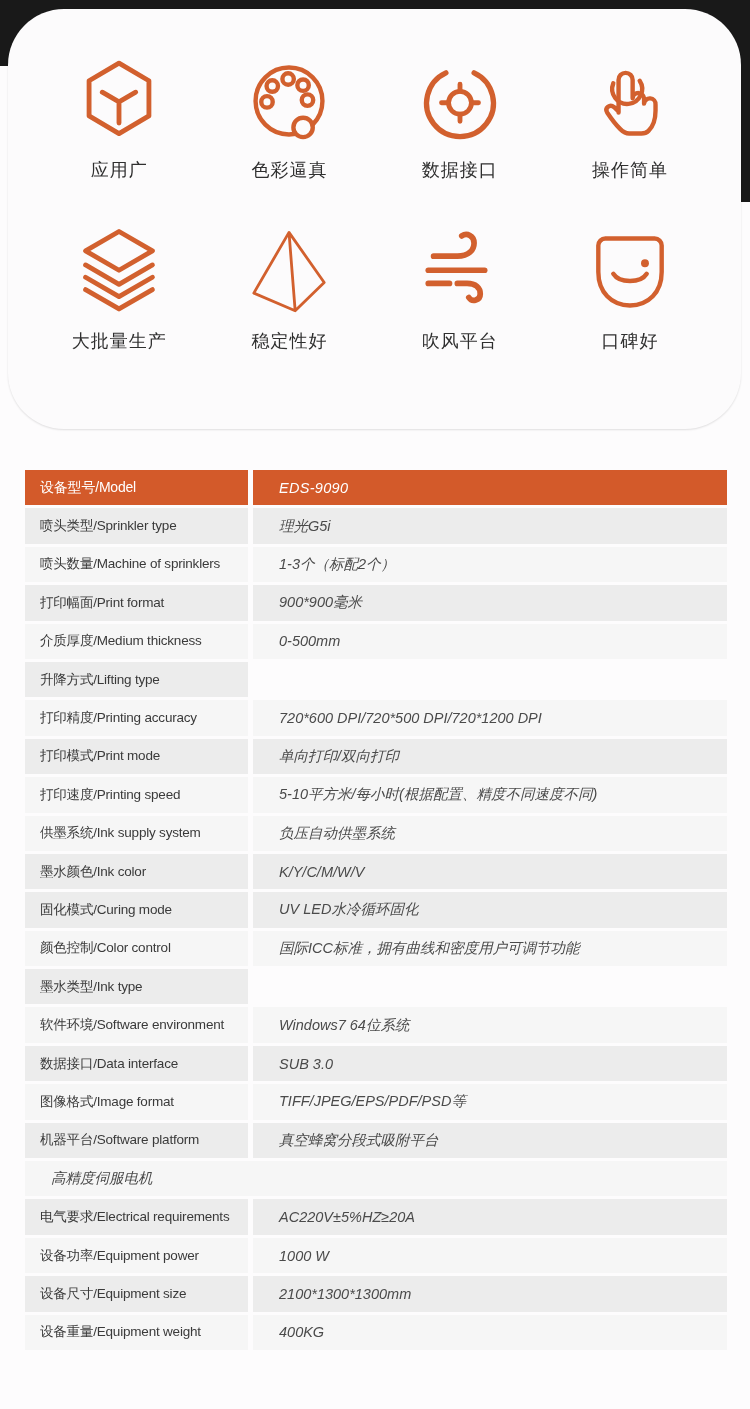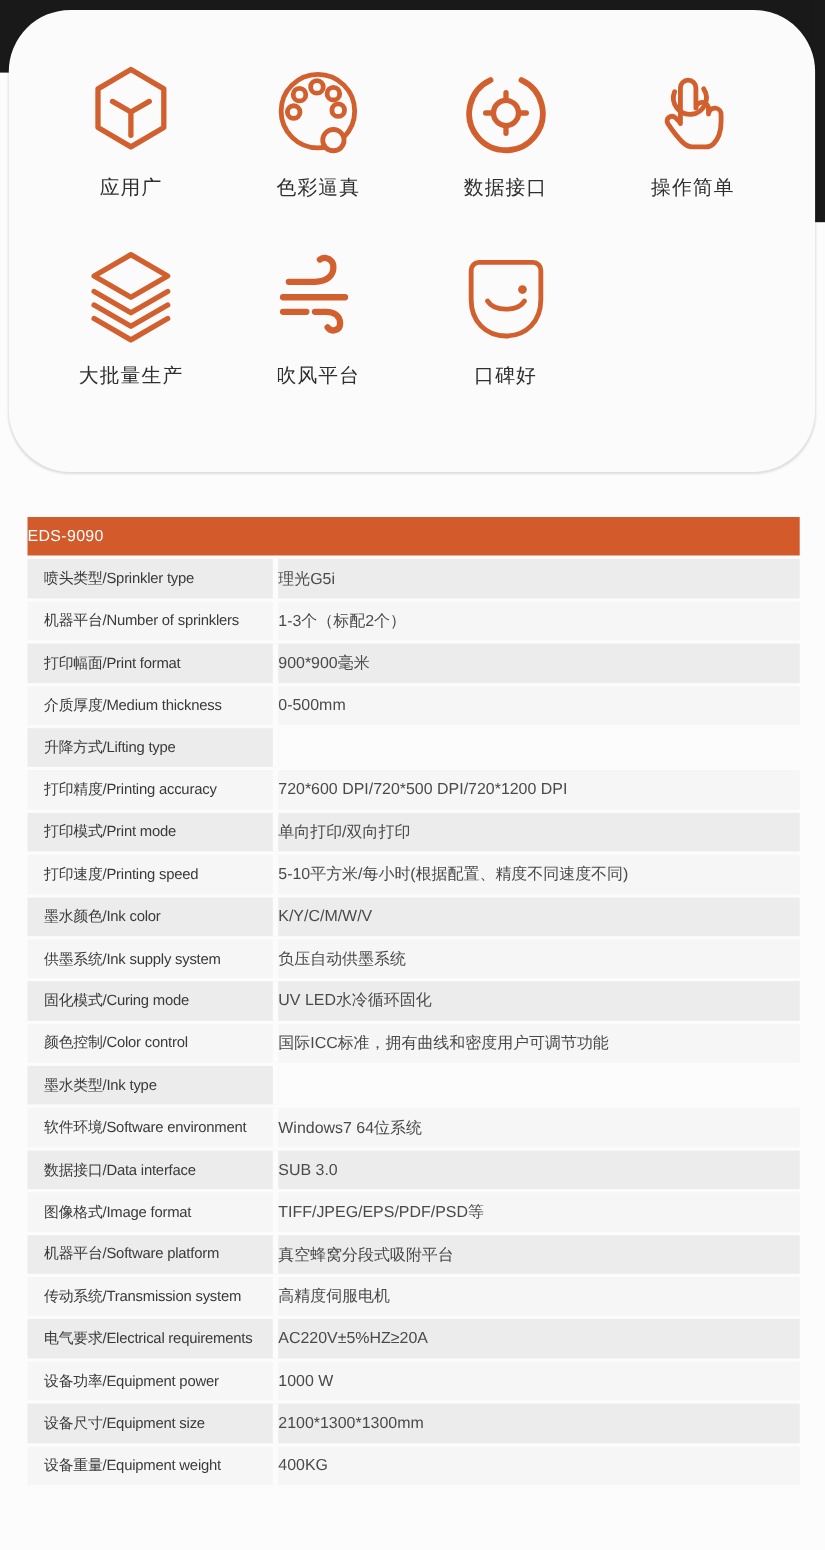--- a/index.html
+++ b/index.html
@@ -42,21 +42,21 @@
 
   
   .spec-table{position:absolute;top:470px;left:25px;width:702px;}
   .spec-row{display:flex;height:38.4px;box-sizing:border-box;border-bottom:3px solid var(--page-bg);}
   .spec-row .cell{display:flex;align-items:center;box-sizing:border-box;white-space:nowrap;}
   .spec-row .label{
     width:228px;padding-left:15px;flex:none;
     border-right:5px solid var(--page-bg);
     font-size:13.5px;letter-spacing:-.2px;color:var(--label-color);
   }
-  .spec-row .value{flex:1;font-size:14.5px;color:var(--value-color);}
+  .spec-row .value{flex:1;padding-left:26px;font-size:14.5px;color:var(--value-color);font-style:italic;}
   .spec-row.odd .cell{background:var(--row-odd);}
   .spec-row.even .cell{background:var(--row-even);}
   .spec-row.head .cell{background:var(--accent);color:#ffffff;}
   .spec-row.head .label{font-size:14px;}
   .spec-row.head .value{font-size:14.5px;letter-spacing:.3px;}
 </style>
 </head>
 <body>
 
 <div class="page">
@@ -114,20 +114,28 @@
               <path d="M50 4 L88 26 L50 48 L12 26 Z"></path>
               <path d="M12 42 L50 64 L88 42"></path>
               <path d="M12 56 L50 78 L88 56"></path>
               <path d="M12 70 L50 92 L88 70"></path>
             </svg>
           </span>
           <span class="f-label">大批量生产</span>
         </div>
         <div class="feature">
           <span class="f-icon">
+            <svg viewBox="0 0 100 100" fill="none" stroke="currentColor" stroke-width="3.2" stroke-linejoin="round">
+              <path d="M50 5 L10 74 L57 94 L90 62 Z M50 5 L57 94"></path>
+            </svg>
+          </span>
+          <span class="f-label">稳定性好</span>
+        </div>
+        <div class="feature">
+          <span class="f-icon">
             <svg viewBox="0 0 100 100" fill="none" stroke="currentColor" stroke-width="6.5" stroke-linecap="round">
               <path d="M20 32 H47 C60 32 66 25 66 17 C66 9 58 5 52 9"></path>
               <path d="M14 48 H78"></path>
               <path d="M14 63 H38"></path>
               <path d="M47 63 H58 C68 63 73 68 73 75 C73 82 64 85 60 79"></path>
             </svg>
           </span>
           <span class="f-label">吹风平台</span>
         </div>
         <div class="feature">
@@ -138,28 +146,29 @@
               <circle cx="67" cy="40" r="4.5" fill="currentColor" stroke="none"></circle>
             </svg>
           </span>
           <span class="f-label">口碑好</span>
         </div>
       </div>
   </div>
 
   <div class="spec-table">
     <div class="spec-row head">
+      <div class="cell label">设备型号/Model</div>
       <div class="cell value">EDS-9090</div>
     </div>
   <div class="spec-row odd">
         <div class="cell label">喷头类型/Sprinkler type</div>
         <div class="cell value">理光G5i</div>
       </div>
       <div class="spec-row even">
-        <div class="cell label">机器平台/Number of sprinklers</div>
+        <div class="cell label">喷头数量/Machine of sprinklers</div>
         <div class="cell value">1-3个（标配2个）</div>
       </div>
       <div class="spec-row odd">
         <div class="cell label">打印幅面/Print format</div>
         <div class="cell value">900*900毫米</div>
       </div>
       <div class="spec-row even">
         <div class="cell label">介质厚度/Medium thickness</div>
         <div class="cell value">0-500mm</div>
       </div>
@@ -171,28 +180,28 @@
         <div class="cell value">720*600 DPI/720*500 DPI/720*1200 DPI</div>
       </div>
       <div class="spec-row odd">
         <div class="cell label">打印模式/Print mode</div>
         <div class="cell value">单向打印/双向打印</div>
       </div>
       <div class="spec-row even">
         <div class="cell label">打印速度/Printing speed</div>
         <div class="cell value">5-10平方米/每小时(根据配置、精度不同速度不同)</div>
       </div>
+      <div class="spec-row even">
+        <div class="cell label">供墨系统/Ink supply system</div>
+        <div class="cell value">负压自动供墨系统</div>
+      </div>
       <div class="spec-row odd">
         <div class="cell label">墨水颜色/Ink color</div>
         <div class="cell value">K/Y/C/M/W/V</div>
       </div>
-      <div class="spec-row even">
-        <div class="cell label">供墨系统/Ink supply system</div>
-        <div class="cell value">负压自动供墨系统</div>
-      </div>
       <div class="spec-row odd">
         <div class="cell label">固化模式/Curing mode</div>
         <div class="cell value">UV LED水冷循环固化</div>
       </div>
       <div class="spec-row even">
         <div class="cell label">颜色控制/Color control</div>
         <div class="cell value">国际ICC标准，拥有曲线和密度用户可调节功能</div>
       </div>
       <div class="spec-row odd">
         <div class="cell label">墨水类型/Ink type</div>
@@ -207,21 +216,20 @@
       </div>
       <div class="spec-row even">
         <div class="cell label">图像格式/Image format</div>
         <div class="cell value">TIFF/JPEG/EPS/PDF/PSD等</div>
       </div>
       <div class="spec-row odd">
         <div class="cell label">机器平台/Software platform</div>
         <div class="cell value">真空蜂窝分段式吸附平台</div>
       </div>
       <div class="spec-row even">
-        <div class="cell label">传动系统/Transmission system</div>
         <div class="cell value">高精度伺服电机</div>
       </div>
       <div class="spec-row odd">
         <div class="cell label">电气要求/Electrical requirements</div>
         <div class="cell value">AC220V±5%HZ≥20A</div>
       </div>
       <div class="spec-row even">
         <div class="cell label">设备功率/Equipment power</div>
         <div class="cell value">1000 W</div>
       </div>

